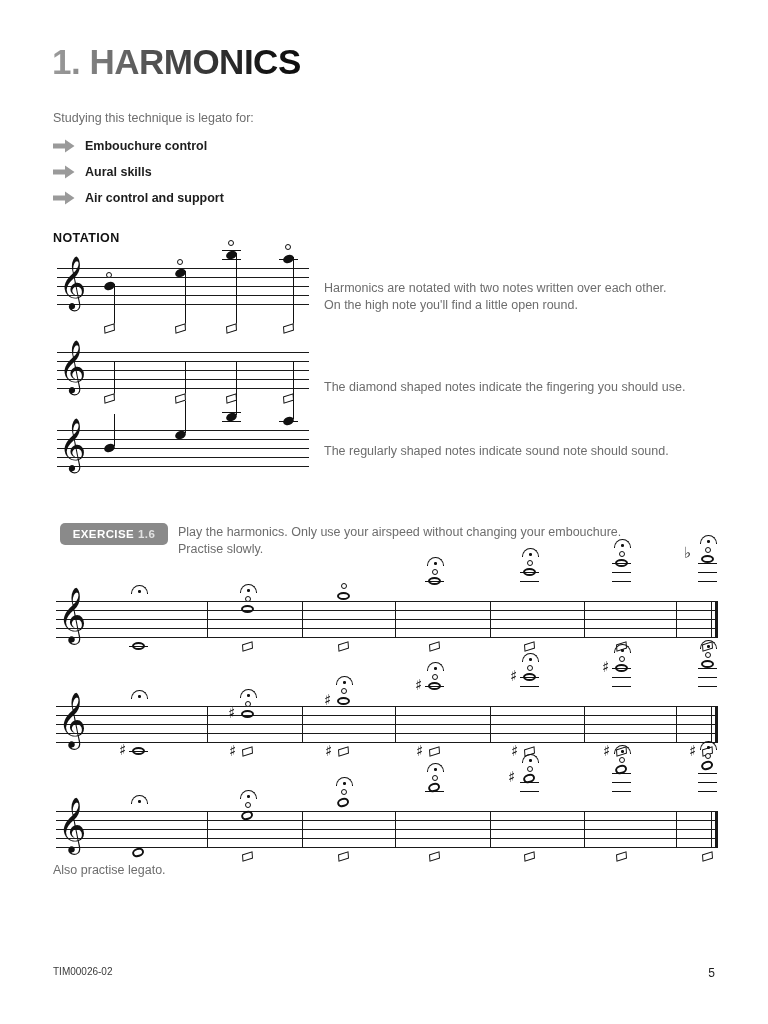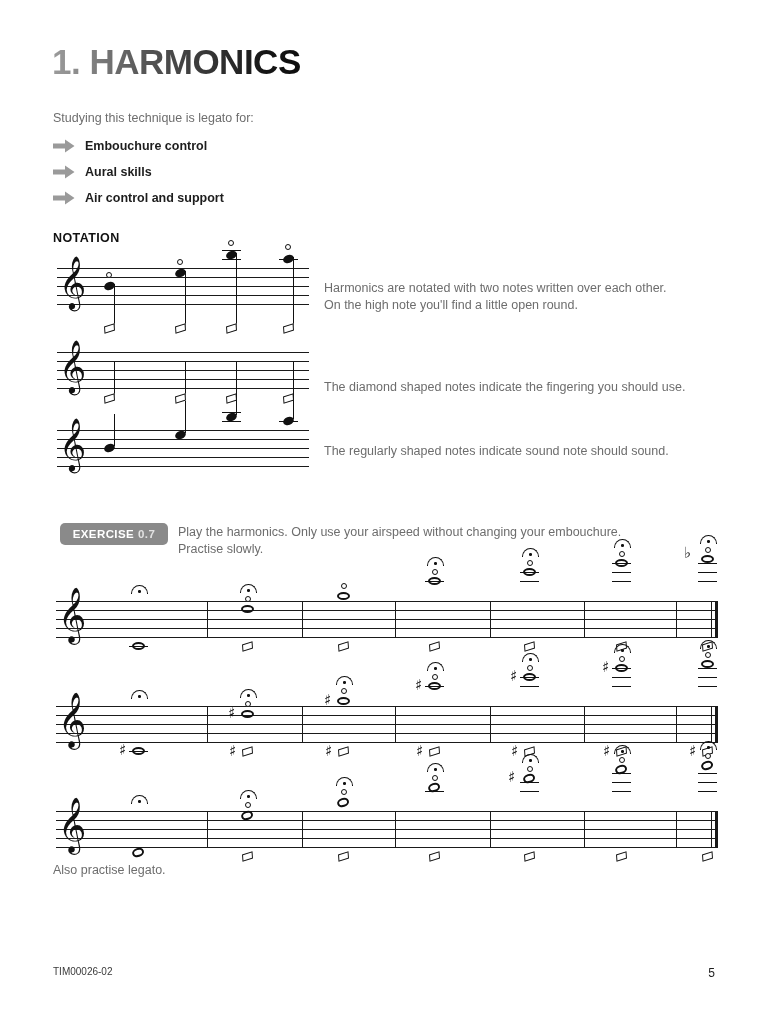--- a/index.html
+++ b/index.html
@@ -360,21 +360,21 @@
     <div class="nh-filled" style="left:226px; top:-13px;"></div>
     <div class="stem" style="left:236px; top:-43px; height:32px;"></div>
   </div>
 
   <div class="side-text" style="left:324px; top:443px; width:390px;">
     <span>The regularly shaped notes indicate sound note should sound.</span>
   </div>
 
   <div class="ex-badge" style="left:60px; top:523px; width:108px; height:22px;">
     <span>EXERCISE</span>
-      <span class="num">0.7</span>
+      <span class="num">1.6</span>
   </div>
   <div class="ex-text" style="left:178px; top:524px; width:520px;">
     <span>Play the harmonics. Only use your airspeed without changing your embouchure.</span><br>
     <span>Practise slowly.</span>
   </div>
 
   <div class="staff-block" style="left:56px; top:601px; width:661px; height:40px;">
     <div class="stafflines" style="width:661px;">
       <i style="top:0px"></i>
         <i style="top:9px"></i>

